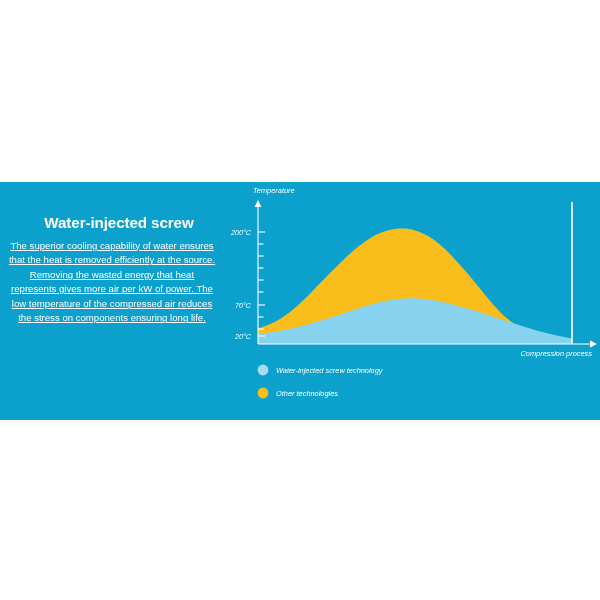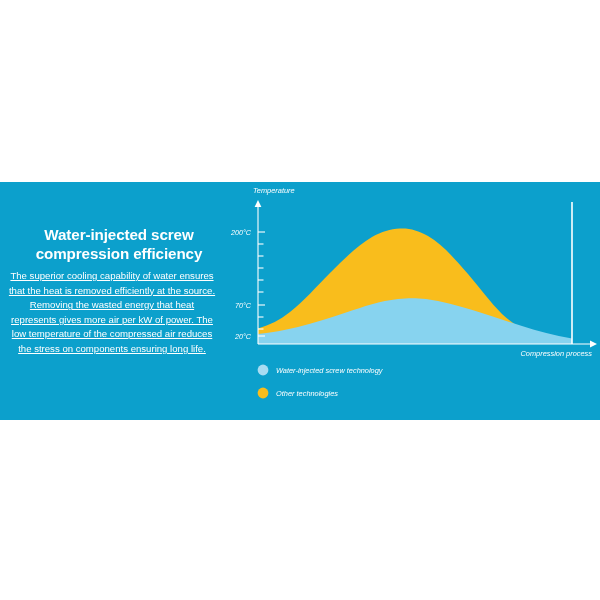--- a/index.html
+++ b/index.html
@@ -25,21 +25,21 @@
     left: 0;
     top: 182px;
     width: 600px;
     height: 238px;
     background: #0CA0CC;
   }
   
   #text-col {
     position: absolute;
     left: 8px;
-    top: 44px;
+    top: 32px;
     width: 208px;
     text-align: right;
   }
   #headline {
     color: #ffffff;
     font-size: 15.2px;
     font-weight: bold;
     line-height: 1.22;
     letter-spacing: -0.1px;
     text-align: center;
@@ -95,21 +95,21 @@
   }
 </style>
 </head>
 <body>
 
 <div id="page">
 
   <div id="banner">
 
     <div id="text-col">
-      <h1 id="headline"><span>Water-injected screw</span><br><span>compression efficiency</span></h1>
+      <h1 id="headline"><span>Water-injected screw</span><br></h1>
       <p id="body-copy">The superior cooling capability of water ensures that the heat is removed efficiently at the source. Removing the wasted energy that heat represents gives more air per kW of power. The low temperature of the compressed air reduces the stress on components ensuring long life.</p>
     </div>
 
     <div id="chart">
       <svg width="378" height="238" viewBox="0 0 378 238" xmlns="http://www.w3.org/2000/svg">
 
         <text class="axis-title" x="31" y="11">Temperature</text>
 
         <path fill="#F9BD1C" d="M36,162
                  L36,146.5

